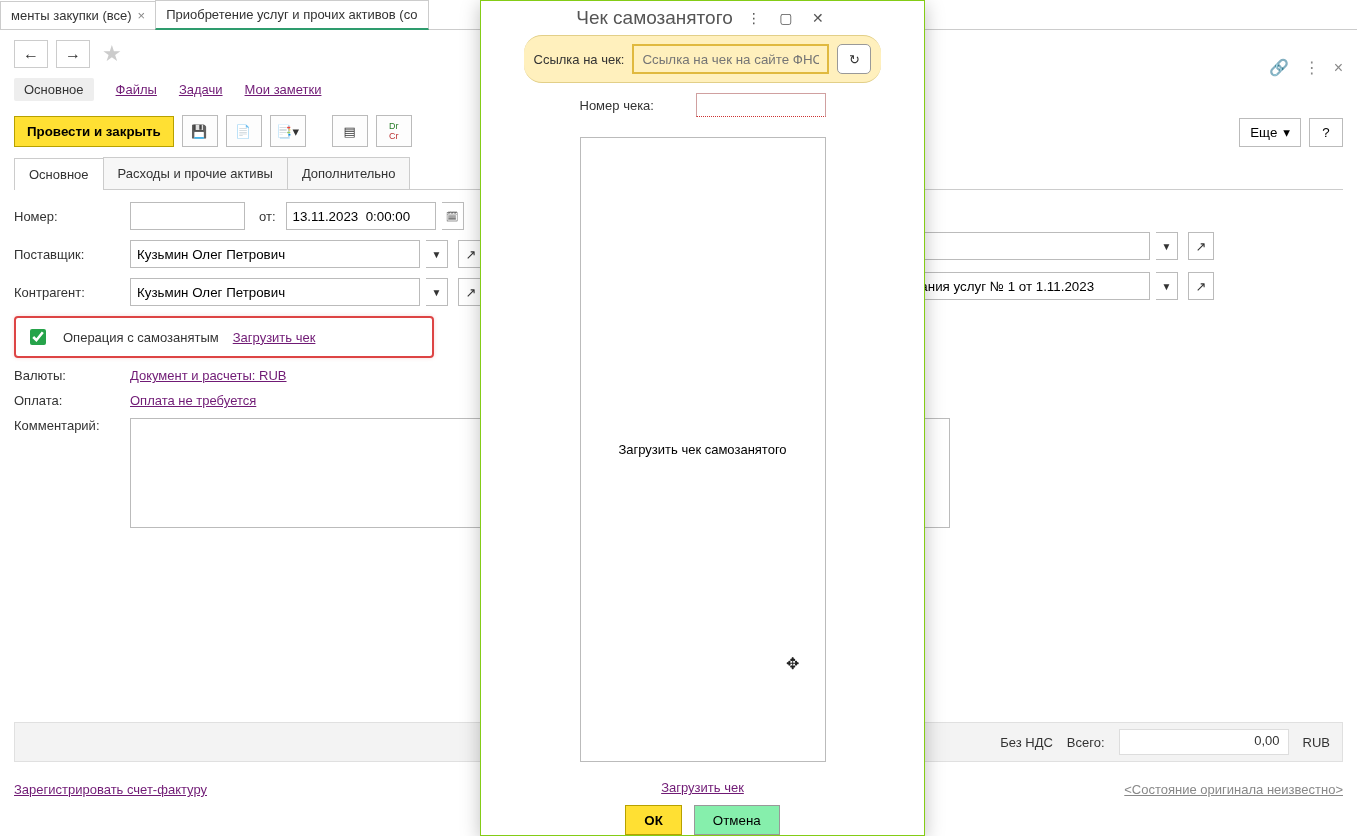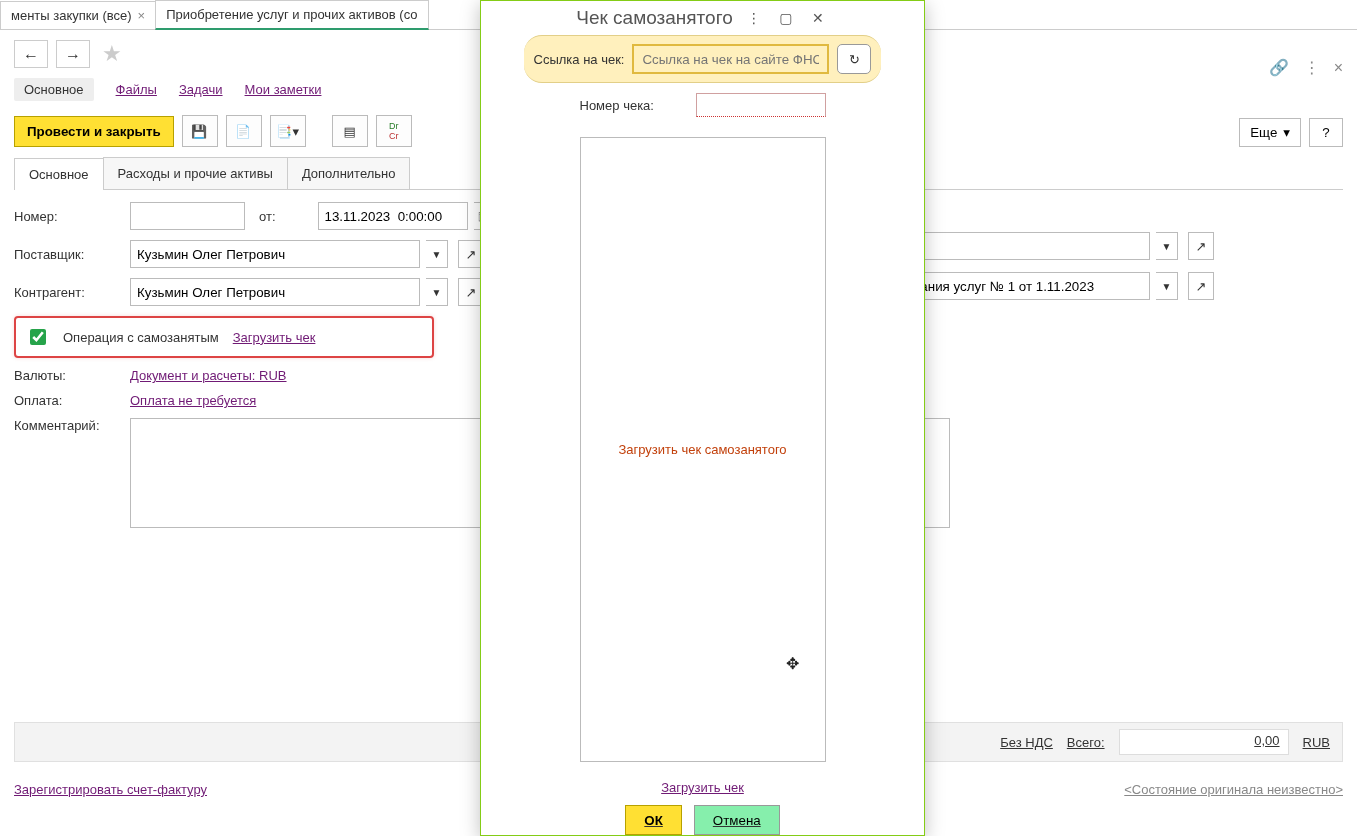--- a/index.html
+++ b/index.html
@@ -95,21 +95,21 @@
     width:820px; height:110px; border:1px solid #bbb; resize:none;
   }
   .right-fields { position:absolute; left:900px; top:232px; }
   .right-fields .form-row { margin-bottom:12px; }
   .right-fields .txt { width:250px; }
   .footer {
     position:absolute; left:14px; right:14px; top:722px;
   }
   .total-row {
     background:#f3f3f3; height:40px; display:flex; align-items:center;
-    justify-content:flex-end; gap:14px; padding:0 12px; border:1px solid #e0e0e0;text-decoration:underline;
+    justify-content:flex-end; gap:14px; padding:0 12px; border:1px solid #e0e0e0;
   }
   .total-amt { width:170px; text-align:right; background:#fff; border:1px solid #ddd; height:26px; padding:3px 8px; }
   .footer-links { display:flex; justify-content:space-between; margin-top:20px; }
   .muted-link { color:#888; }
 
   
   .modal {
     position:absolute; left:480px; top:0; width:445px; height:836px;
     background:#fff; border:1px solid #84cc16; box-shadow: 0 4px 18px rgba(0,0,0,.25);
     display:flex; flex-direction:column;align-items:center;
@@ -131,30 +131,30 @@
     flex:1; height:30px; border:2px solid #e0b93f; background:#fff0bd;
     padding:2px 8px; color:#4d7c0f;
   }
   .round-btn {
     width:34px; height:30px; border:1px solid #999; border-radius:5px; background:#fff;
     display:flex; align-items:center; justify-content:center; cursor:pointer;
   }
   .modal-body { padding:10px 12px; flex:1; display:flex; flex-direction:column; }
   .cheque-area {
     flex:1; border:1px solid #bbb; margin-top:10px;
-    display:flex; align-items:center; justify-content:center; color:#c2410c;
+    display:flex; align-items:center; justify-content:center; color:#000000;
   }
   .num-input {
     width:130px; height:24px; border:1px solid #d0a0a0; border-bottom:1px dotted #c33;
     background:#fff;
   }
   .modal-footer {
     padding:8px 12px 0 12px; display:flex; flex-direction:column; align-items:center; gap:10px;
   }
-  .mbtn-row { display:flex; gap:12px; align-self:flex-end;text-decoration:underline; }
+  .mbtn-row { display:flex; gap:12px; align-self:flex-end; }
   .mbtn {
     height:30px; padding:0 18px; border:1px solid #999; background:#86efac; cursor:pointer;
   }
   .mbtn.ok { background:#ffe033; border-color:#b7a100; font-weight:700; }
   .header-icons-right{ position:absolute; right:14px; top:58px; display:flex; gap:14px; align-items:center;}
   .hdr-icon{ color:#888; font-size:16px; cursor:pointer; }
   .cursor-move {
     position:absolute; left:786px; top:654px; font-size:16px; color:#222; pointer-events:none;
   }
 </style>
@@ -223,21 +223,21 @@
   <div class="subtab active">Основное</div>
   <div class="subtab">Расходы и прочие активы</div>
   <div class="subtab">Дополнительно</div>
 </div>
 
 <div class="form-area">
   <div class="form-row">
     <label>Номер:</label>
     <input class="txt" style="width: 115px;" value="">
     <span style="margin:0 4px 0 8px">от:</span>
-    <input class="txt" style="width: 150px; margin-left: 32px;" value="13.11.2023  0:00:00">
+    <input class="txt" style="width: 150px;" value="13.11.2023  0:00:00">
     <div class="dd-btn">
         <span>🗓</span>
       </div>
   </div>
 
   <div class="form-row">
     <label>Поставщик:</label>
     <input class="txt" style="width: 290px;" value="Кузьмин Олег Петрович">
     <div class="dd-btn">▼</div>
     <div class="ext-btn">

